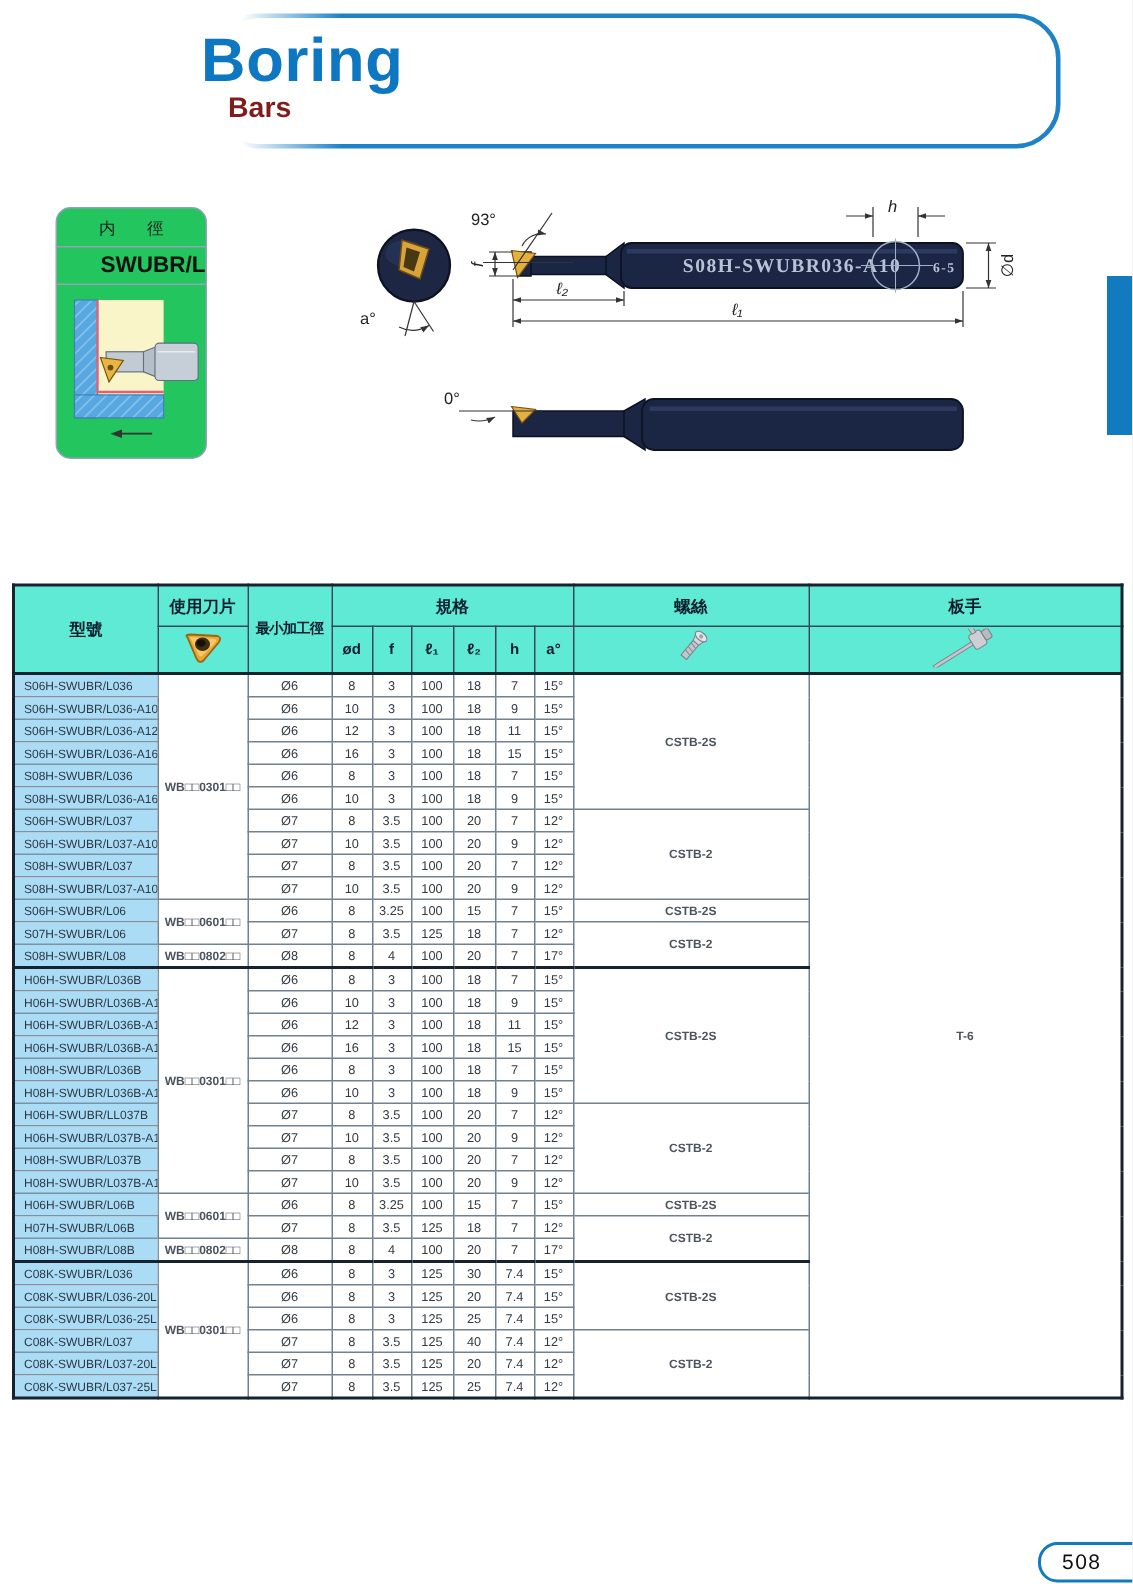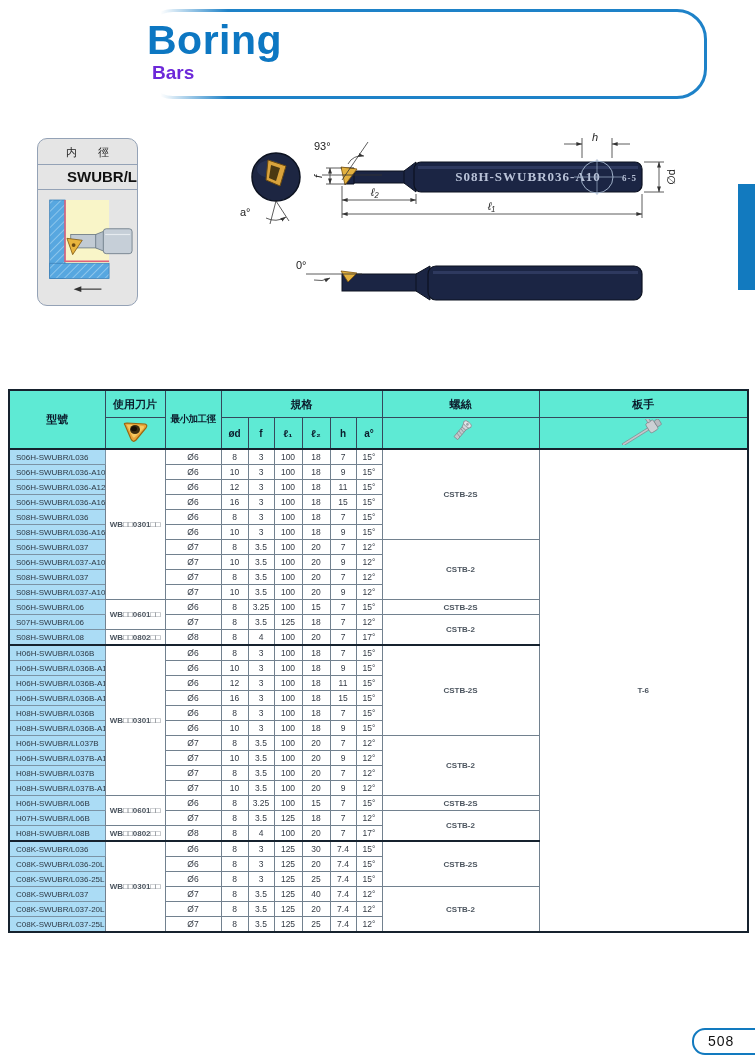--- a/index.html
+++ b/index.html
@@ -4,32 +4,32 @@
 <style>
   html,body{margin:0;padding:0;background:#e8e8e8;}
   .page{position:relative;width:755px;height:1056px;background:#ffffff;overflow:hidden;
         font-family:"Liberation Sans",sans-serif;margin:0 auto;}
 
   
   .header-box{position:absolute;left:143px;top:9px;width:558px;height:84px;
               border:3px solid #1e82c8;border-radius:30px;background:#fff;}
   .header-fade{position:absolute;left:138px;top:4px;width:90px;height:96px;
                background:linear-gradient(to right,#ffffff 25%,rgba(255,255,255,0));}
-  .title-en{position:absolute;left:147px;top:17px;font-size:41px;font-weight:bold;
+  .title-en{position:absolute;left:134px;top:17px;font-size:41px;font-weight:bold;
             color:#0d77c2;letter-spacing:0.5px;z-index:3;}
   .subtitle-en{position:absolute;left:152px;top:62px;font-size:19px;font-weight:bold;
-               color:#6d28d9;z-index:3;text-align:center;}
+               color:#7f1d1d;z-index:3;text-align:center;}
   .title-zh{position:absolute;left:296px;top:27px;font-size:38px;font-weight:bold;
             color:#141414;letter-spacing:7px;z-index:3;}
 
   .right-tab{position:absolute;left:738px;top:184px;width:17px;height:106px;background:#127abf;}
 
   
   .product-box{position:absolute;left:37px;top:138px;width:101px;height:168px;
-               border:1.5px solid #94a2b6;border-radius:10px;background:#e5e5e5;box-sizing:border-box;}
+               border:1.5px solid #94a2b6;border-radius:10px;background:#22c55e;box-sizing:border-box;}
   .pb-cat{text-align:center;font-size:11px;color:#222;letter-spacing:9px;text-indent:9px;
           padding:6px 0 4px;border-bottom:1px solid #94a2b6;}
   .pb-model{text-align:right;font-size:15px;font-weight:bold;color:#111;
             padding:3px 0 4px;border-bottom:1px solid #94a2b6;}
   .pb-diagram{display:block;margin:4px auto 0;}
 
   
   .tool-diagram{position:absolute;left:230px;top:128px;}
   .dim{stroke:#333;stroke-width:0.8;fill:none;}
   .dimtext{font-size:11px;fill:#222;font-family:"Liberation Sans",sans-serif;}

